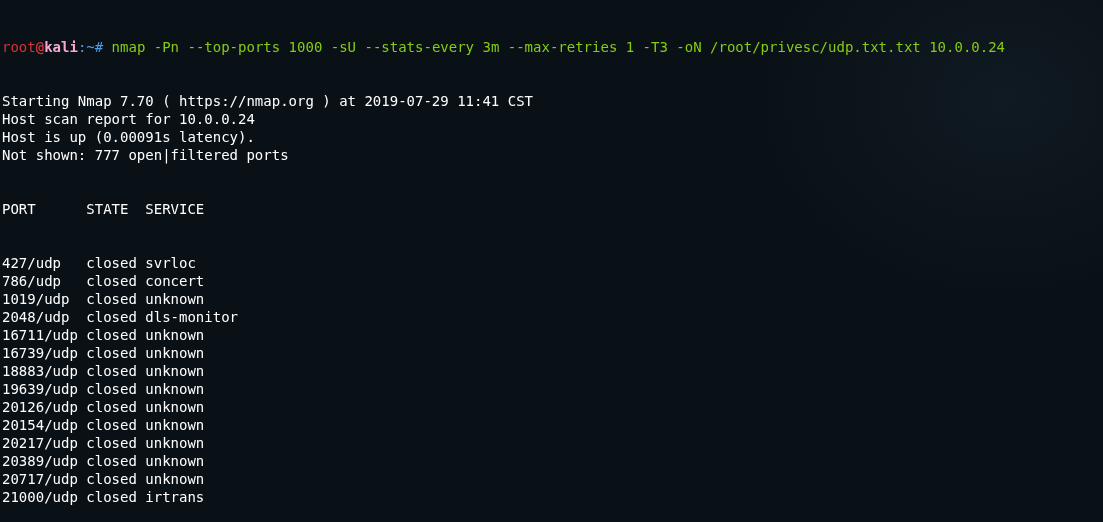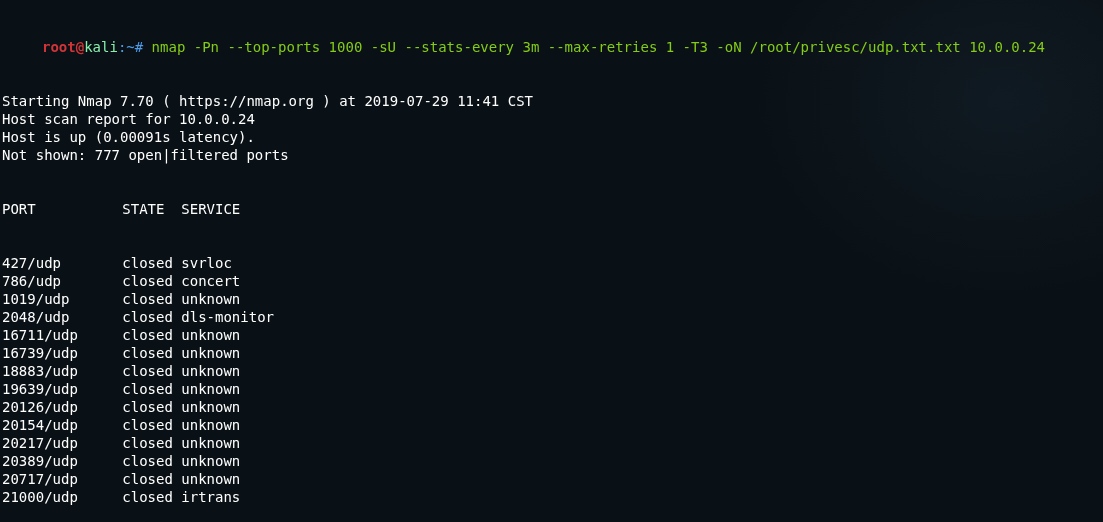--- a/index.html
+++ b/index.html
@@ -30,29 +30,29 @@
       border-radius: 50%;
       background: radial-gradient(ellipse at center, rgba(20,32,42,0.6) 0%, rgba(10,17,22,0) 70%);
       pointer-events: none;
       z-index: 0;
     }
     .terminal {
       position: relative;
       z-index: 1;
       white-space: pre;
     }
-    .prompt-user { color: #d13438; font-weight: bold; margin-left: 40px; }
+    .prompt-user { color: #d13438; font-weight: normal; }
     .prompt-at   { color: #d13438; font-weight: bold; }
-    .prompt-host { color: #86efac; font-weight: normal; }
+    .prompt-host { color: #f9a8d4; font-weight: bold; }
     .prompt-rest { color: #4e9ae6; }
     .cmd-text    { color: #84cc16; }
     .line        { color: #ffffff; }
     .row         { display: flex; align-items: center; }
     .col-port    { width: 10ch; }
-    .col-state   { width: 7ch; margin-left: 36px; }
+    .col-state   { width: 7ch; }
     .col-service { }
   </style>
 </head>
 <body>
 
 <div class="terminal">
   <div class="line"><span class="prompt-user">root</span><span class="prompt-at">@</span><span class="prompt-host">kali</span><span class="prompt-rest">:~#</span> <span class="cmd-text">nmap -Pn --top-ports 1000 -sU --stats-every 3m --max-retries 1 -T3 -oN /root/privesc/udp.txt.txt 10.0.0.24</span></div>
   <div id="preamble"><div class="line">Starting Nmap 7.70 ( https://nmap.org ) at 2019-07-29 11:41 CST</div><div class="line">Host scan report for 10.0.0.24</div><div class="line">Host is up (0.00091s latency).</div><div class="line">Not shown: 777 open|filtered ports</div></div>
   <div class="row"><span class="col-port">PORT</span><span class="col-state">STATE</span><span class="col-service">SERVICE</span></div>
   <div id="rows"><div class="row"><span class="col-port">427/udp</span><span class="col-state">closed</span><span class="col-service">svrloc</span></div><div class="row"><span class="col-port">786/udp</span><span class="col-state">closed</span><span class="col-service">concert</span></div><div class="row"><span class="col-port">1019/udp</span><span class="col-state">closed</span><span class="col-service">unknown</span></div><div class="row"><span class="col-port">2048/udp</span><span class="col-state">closed</span><span class="col-service">dls-monitor</span></div><div class="row"><span class="col-port">16711/udp</span><span class="col-state">closed</span><span class="col-service">unknown</span></div><div class="row"><span class="col-port">16739/udp</span><span class="col-state">closed</span><span class="col-service">unknown</span></div><div class="row"><span class="col-port">18883/udp</span><span class="col-state">closed</span><span class="col-service">unknown</span></div><div class="row"><span class="col-port">19639/udp</span><span class="col-state">closed</span><span class="col-service">unknown</span></div><div class="row"><span class="col-port">20126/udp</span><span class="col-state">closed</span><span class="col-service">unknown</span></div><div class="row"><span class="col-port">20154/udp</span><span class="col-state">closed</span><span class="col-service">unknown</span></div><div class="row"><span class="col-port">20217/udp</span><span class="col-state">closed</span><span class="col-service">unknown</span></div><div class="row"><span class="col-port">20389/udp</span><span class="col-state">closed</span><span class="col-service">unknown</span></div><div class="row"><span class="col-port">20717/udp</span><span class="col-state">closed</span><span class="col-service">unknown</span></div><div class="row"><span class="col-port">21000/udp</span><span class="col-state">closed</span><span class="col-service">irtrans</span></div></div>

